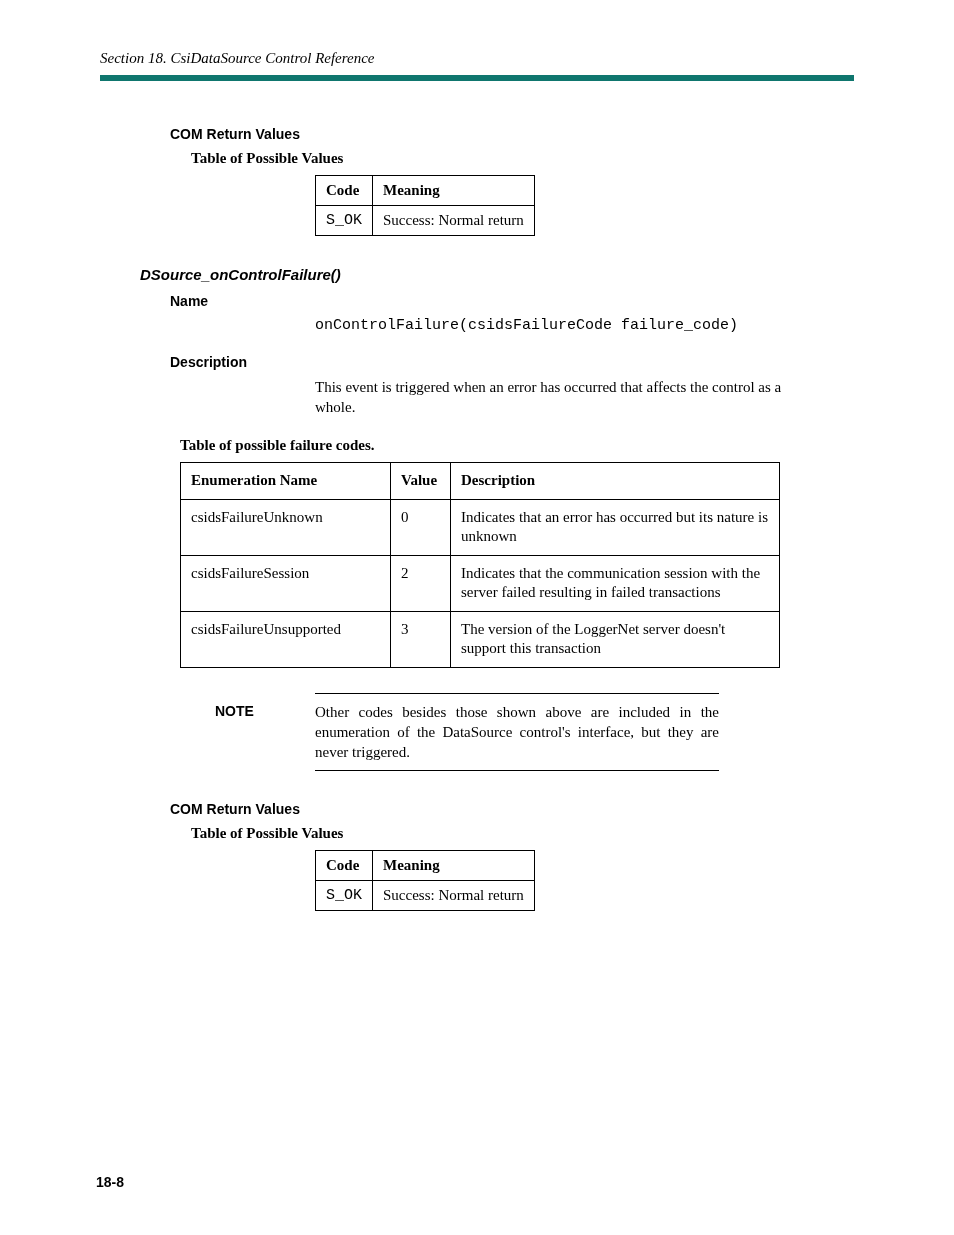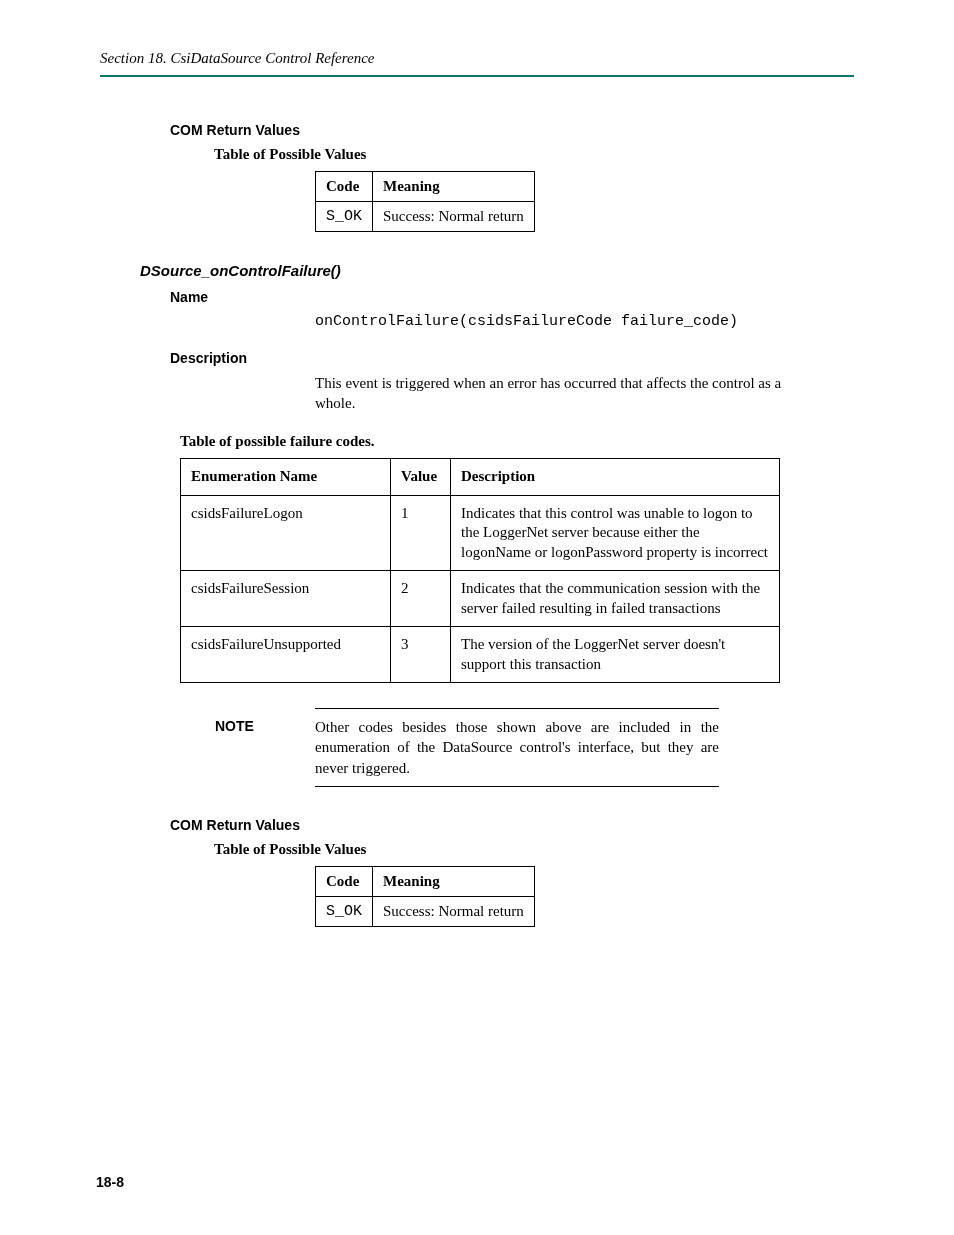--- a/index.html
+++ b/index.html
@@ -13,42 +13,42 @@
       width: 954px;
       height: 1235px;
       position: relative;
       padding: 50px 100px 50px 100px;
       font-size: 15px;
       color: #000;
     }
     .header-line {
       font-style: italic;
       font-size: 15px;
-      border-bottom: 2px solid #0f766e;
+      border-bottom: 6px solid #0f766e;
       padding-bottom: 8px;
       margin-bottom: 45px;
     }
     .heading-h4 {
       font-family: Arial, Helvetica, sans-serif;
       font-weight: bold;
       font-size: 14px;
       margin-left: 70px;
       margin-bottom: 8px;
     }
     .heading-h3 {
       font-family: Arial, Helvetica, sans-serif;
       font-weight: bold;
       font-style: italic;
       font-size: 15px;
       margin-left: 40px;
       margin-bottom: 10px;
     }
     .table-caption {
       font-weight: bold;
-      margin-left: 114px;
+      margin-left: 91px;
       margin-bottom: 8px;
     }
     .table-small {
       margin-left: 215px;
       border-collapse: collapse;
       margin-bottom: 30px;
     }
     .table-small th, .table-small td {
       border: 1.5px solid #000;
       padding: 6px 10px;
@@ -160,23 +160,23 @@
 
 <div class="table-caption-left">Table of possible failure codes.</div>
 <table class="table-wide">
   <tbody>
       <tr>
     <th class="col-enum">Enumeration Name</th>
     <th class="col-value">Value</th>
     <th class="col-desc">Description</th>
   </tr>
   <tr>
-    <td>csidsFailureLogon</td>
-    <td>1</td>
-    <td>Indicates that this control was unable to logon to the LoggerNet server because either the logonName or logonPassword property is incorrect</td>
+    <td>csidsFailureUnknown</td>
+    <td>0</td>
+    <td>Indicates that an error has occurred but its nature is unknown</td>
   </tr>
   <tr>
     <td>csidsFailureSession</td>
     <td>2</td>
     <td>Indicates that the communication session with the server failed resulting in failed transactions</td>
   </tr>
   <tr>
     <td>csidsFailureUnsupported</td>
     <td>3</td>
     <td>The version of the LoggerNet server doesn't support this transaction</td>

